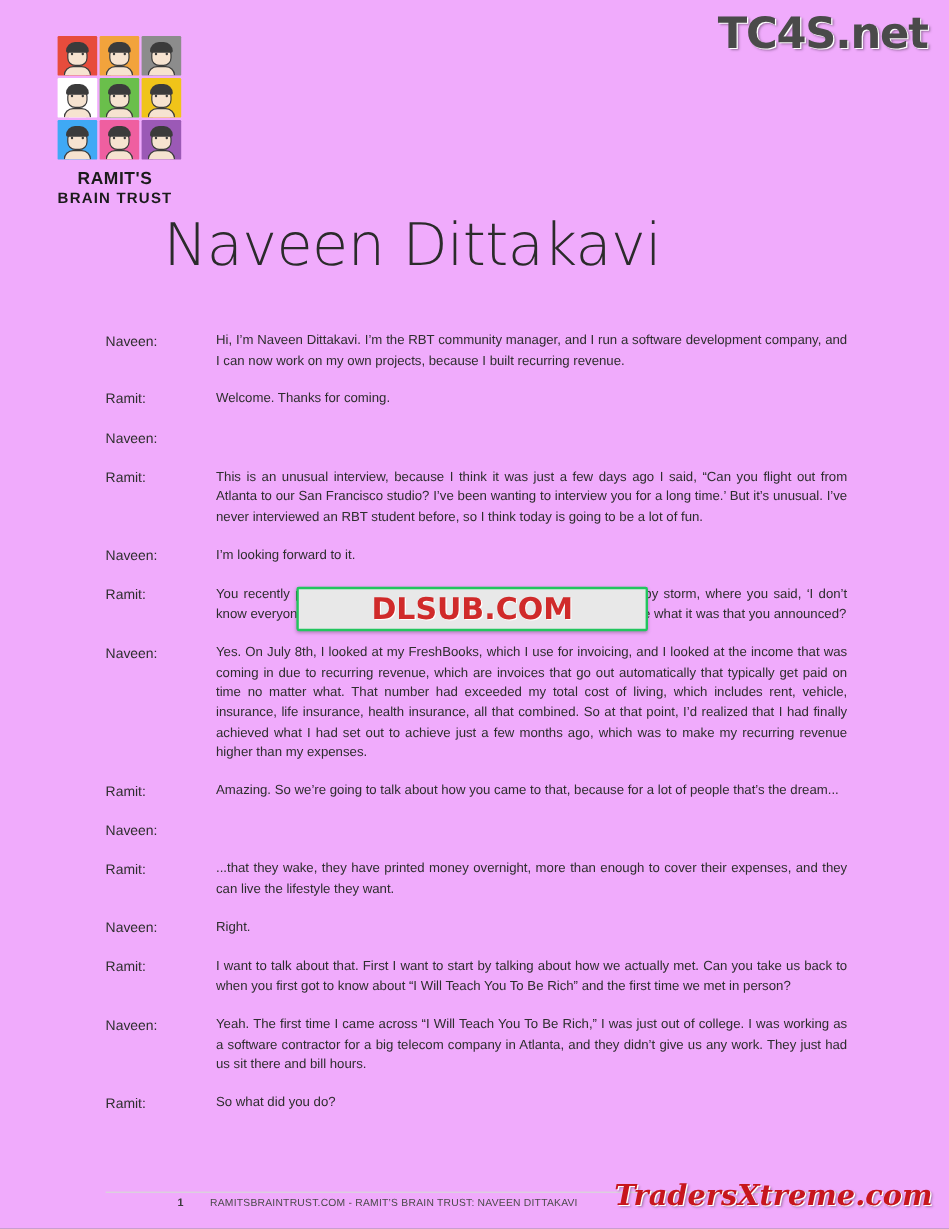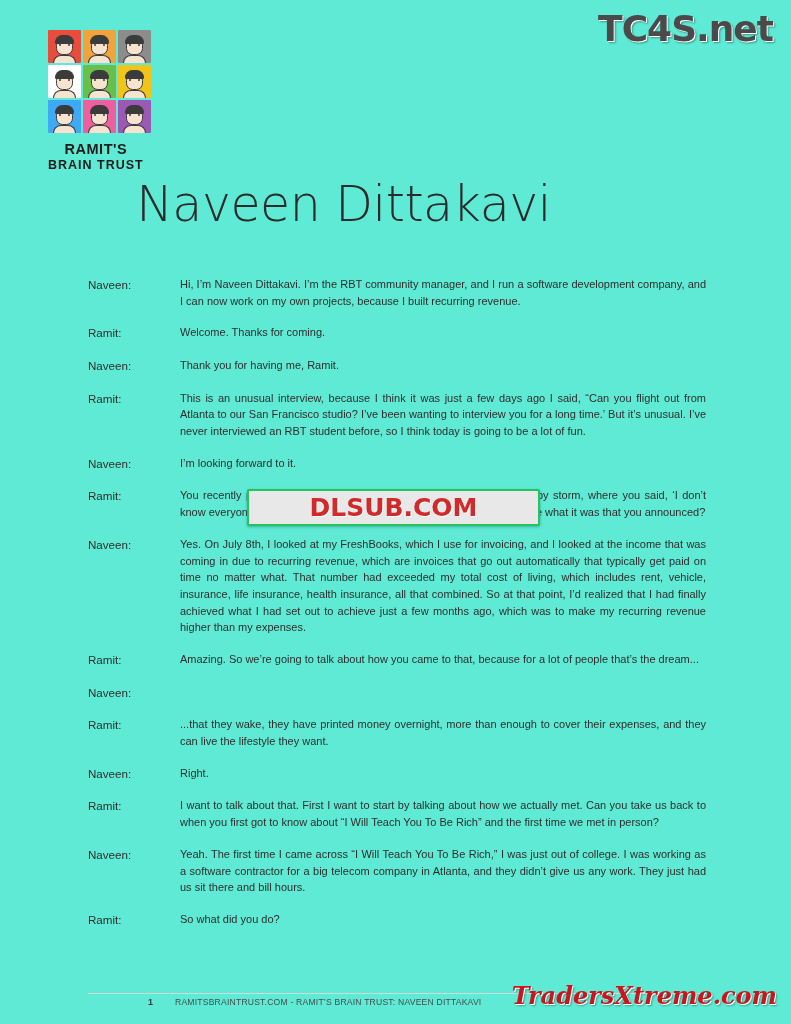--- a/index.html
+++ b/index.html
@@ -7,21 +7,21 @@
     padding: 0;
     background: #8a8a8a;
   }
   body {
     font-family: "Liberation Sans", sans-serif;
   }
   .page {
     position: relative;
     width: 791px;
     height: 1024px;
-    background: #5eead4;
+    background: #f0abfc;
     overflow: hidden;
     box-sizing: border-box;
   }
 
   
   .tc4s {
     position: absolute;
     top: 8px;
     right: 18px;
     font-family: "DejaVu Sans", sans-serif;
@@ -305,21 +305,20 @@
     <div class="row">
       <div class="speaker">Naveen:</div>
       <div class="speech">Hi, I’m Naveen Dittakavi. I’m the RBT community manager, and I run a software development company, and I can now work on my own projects, because I built recurring revenue.</div>
     </div>
     <div class="row">
       <div class="speaker">Ramit:</div>
       <div class="speech">Welcome. Thanks for coming.</div>
     </div>
     <div class="row">
       <div class="speaker">Naveen:</div>
-      <div class="speech">Thank you for having me, Ramit.</div>
     </div>
     <div class="row">
       <div class="speaker">Ramit:</div>
       <div class="speech">This is an unusual interview, because I think it was just a few days ago I said, “Can you flight out from Atlanta to our San Francisco studio? I’ve been wanting to interview you for a long time.’ But it’s unusual. I’ve never interviewed an RBT student before, so I think today is going to be a lot of fun.</div>
     </div>
     <div class="row">
       <div class="speaker">Naveen:</div>
       <div class="speech">I’m looking forward to it.</div>
     </div>
     <div class="row">

